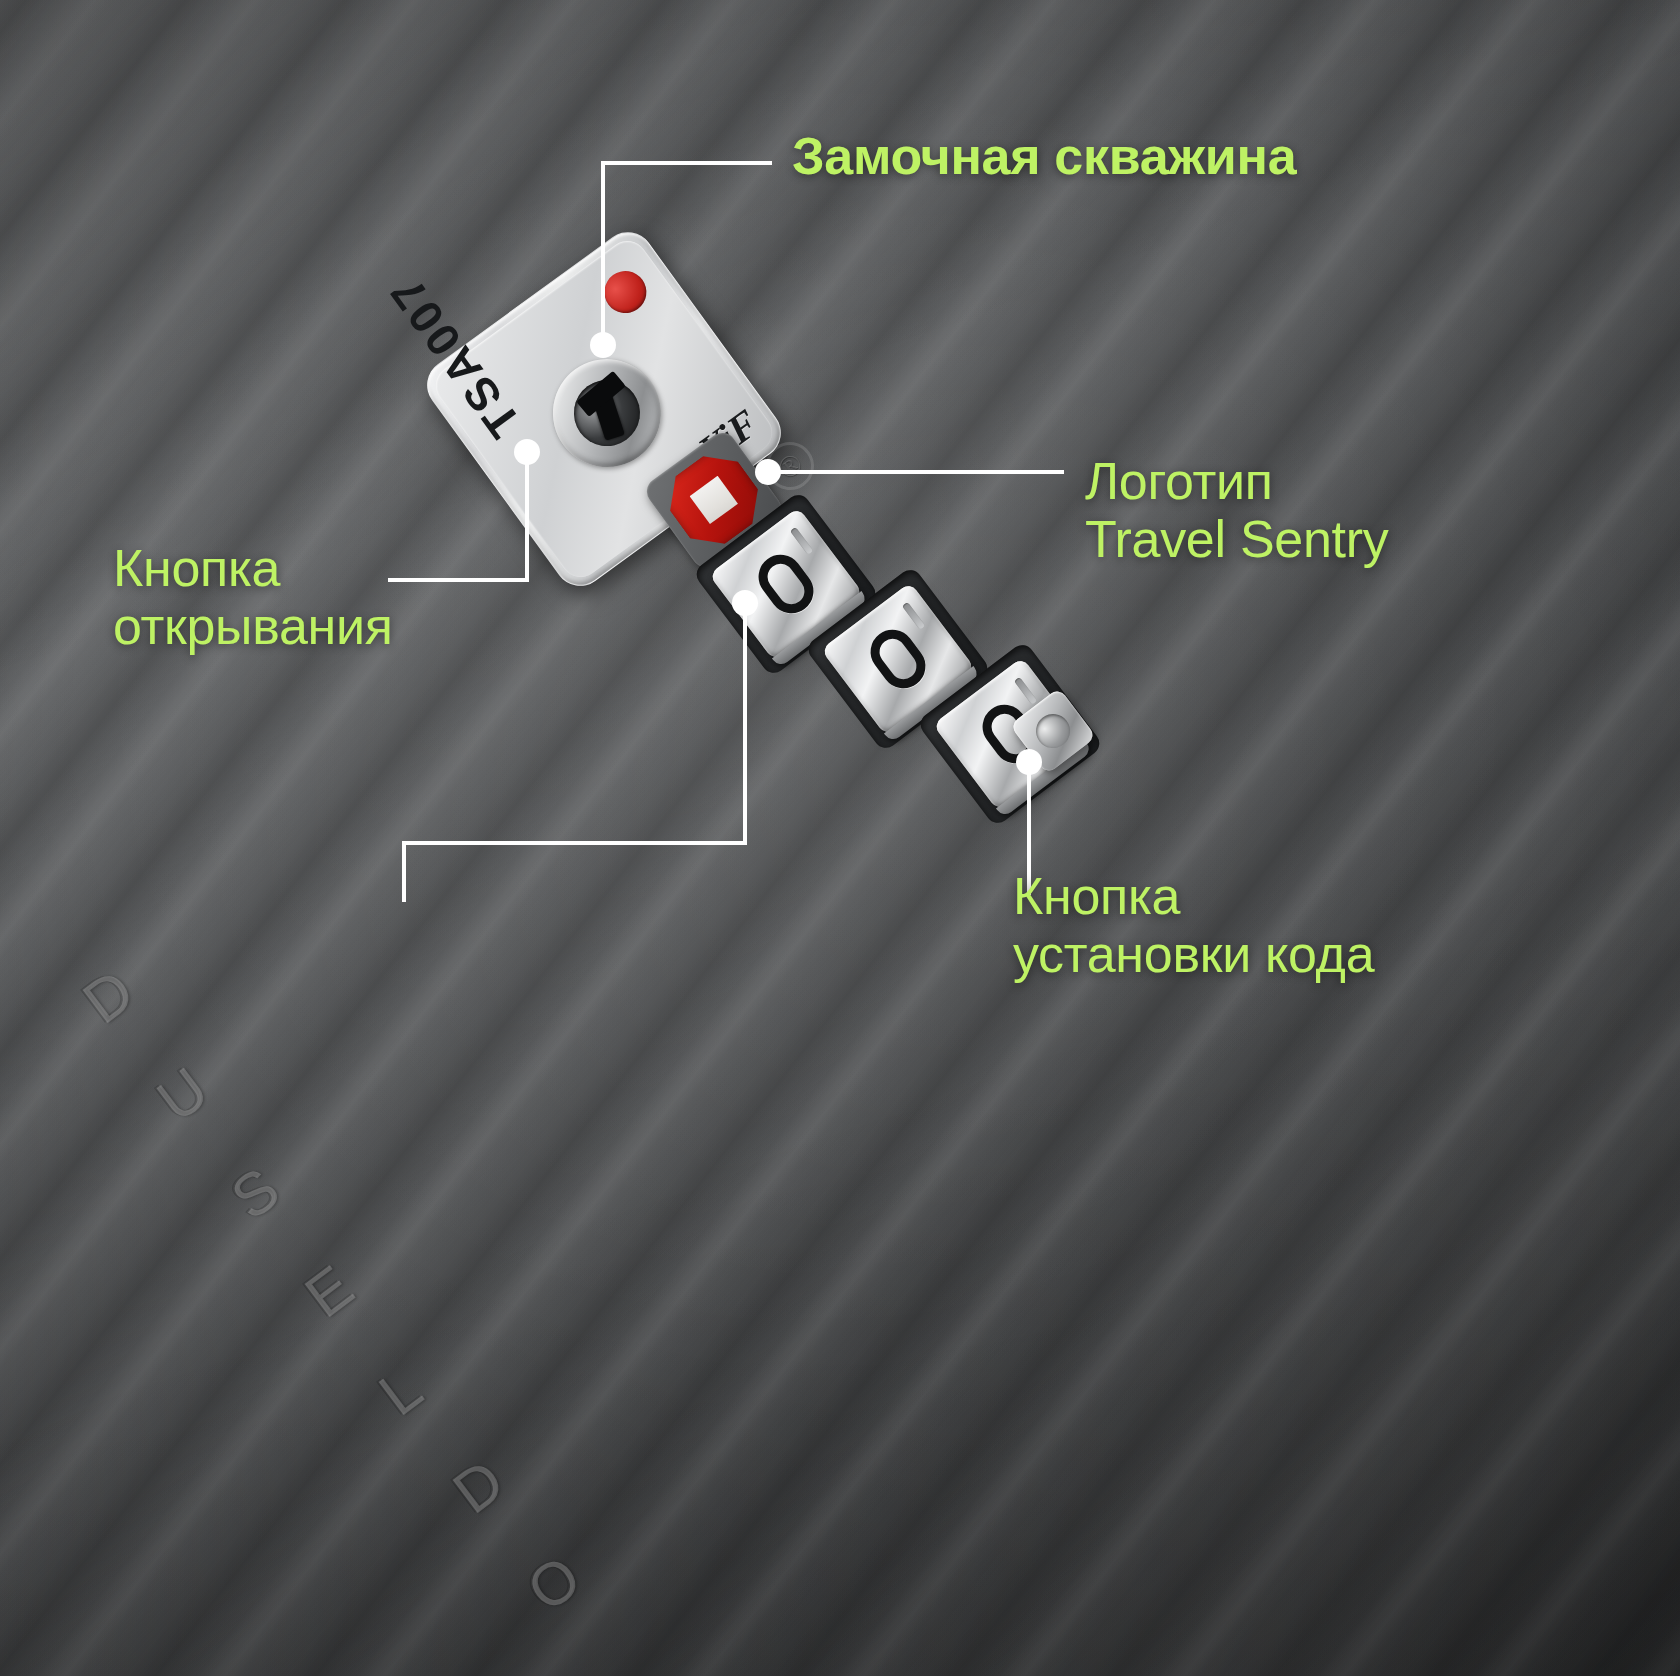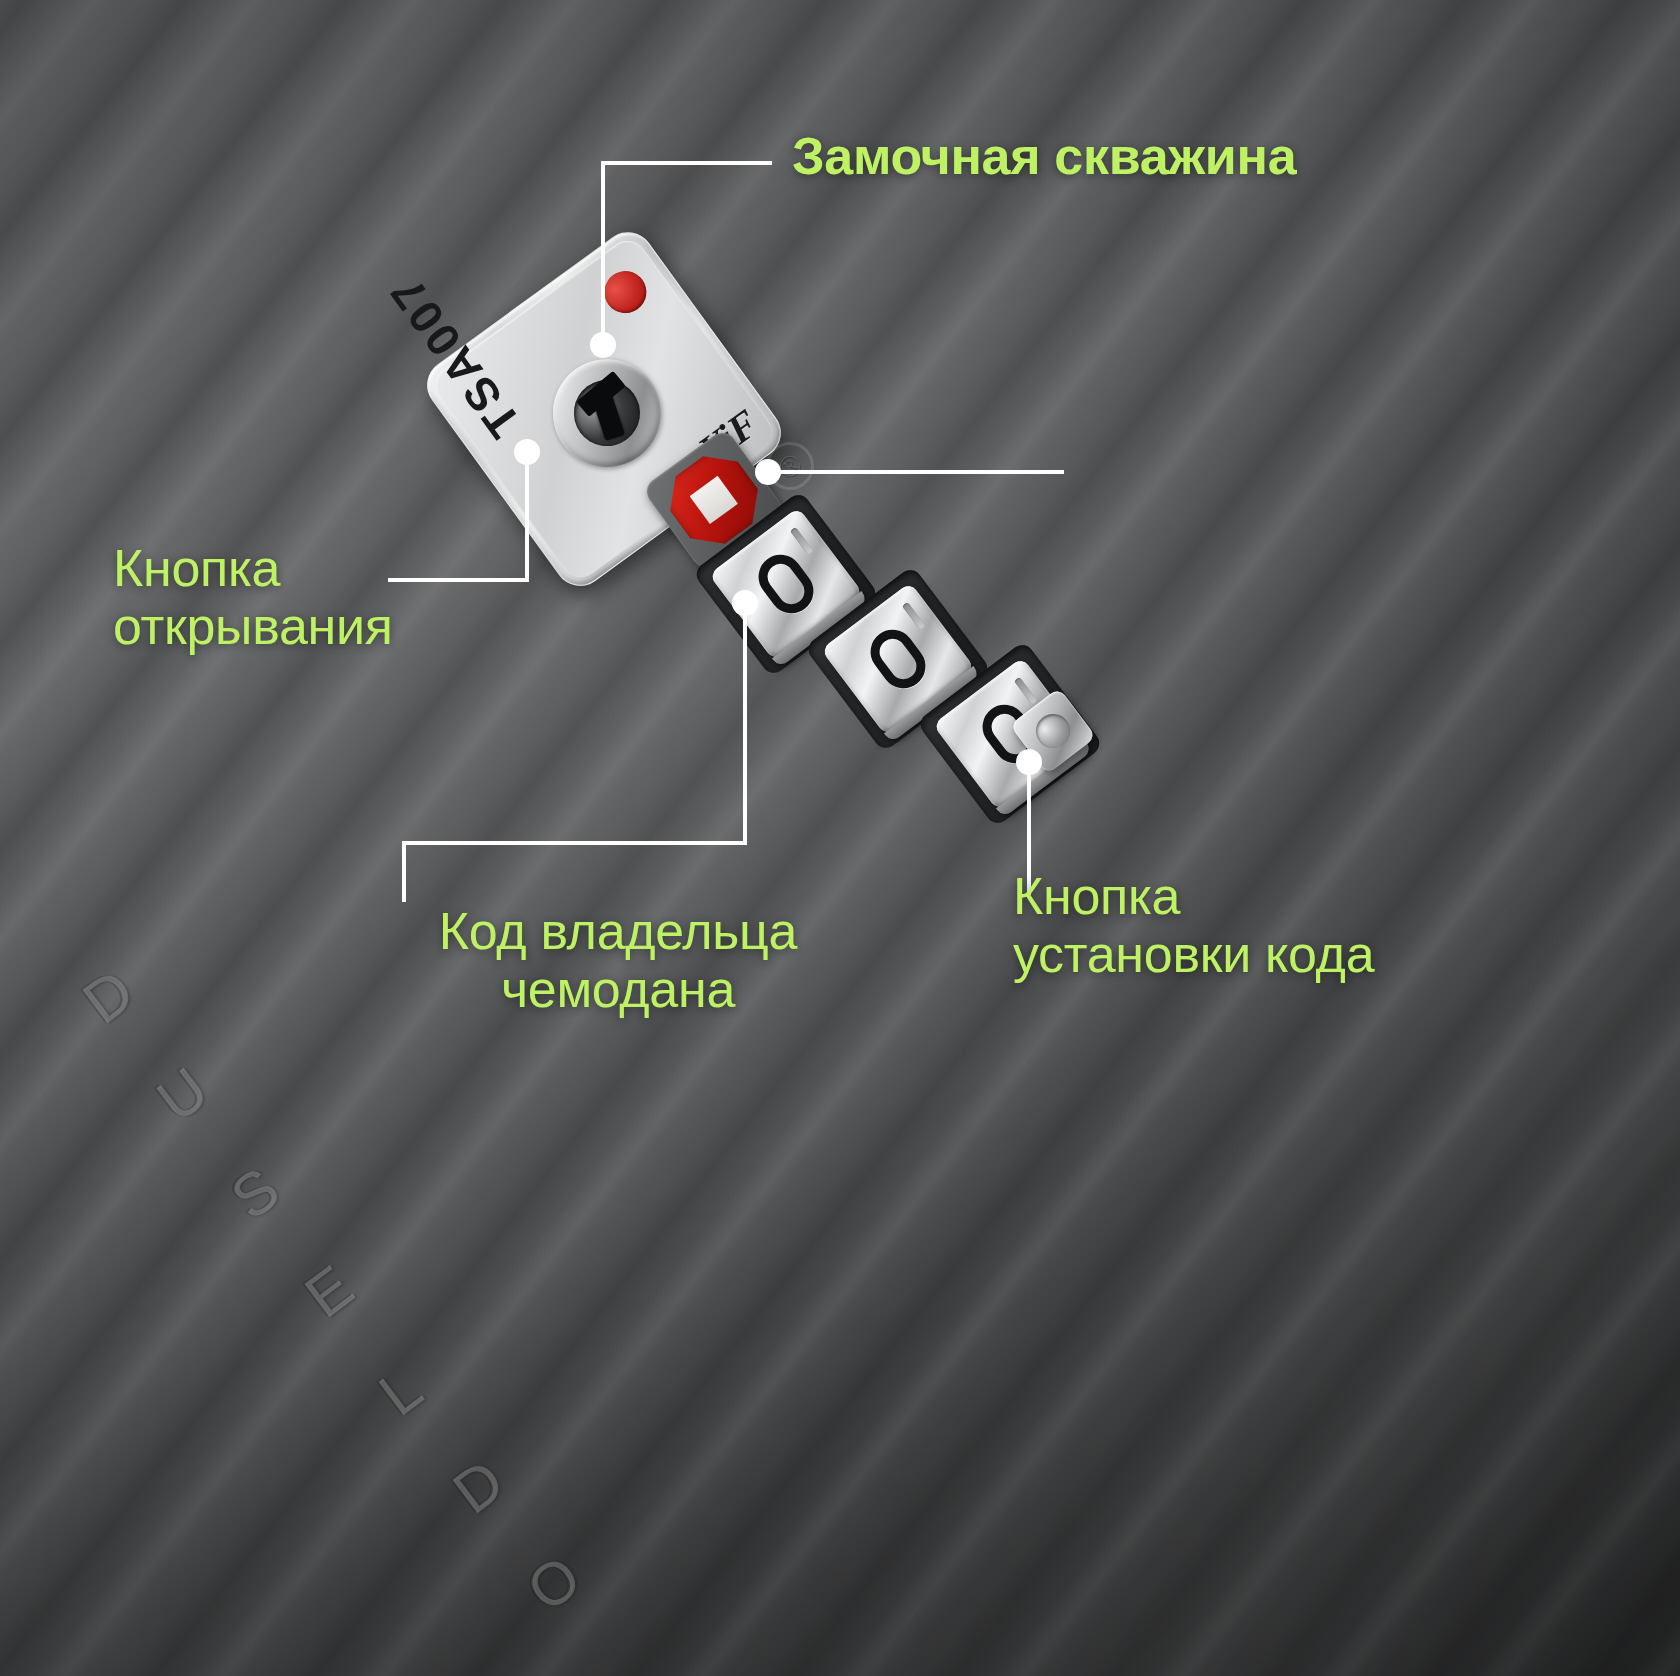--- a/index.html
+++ b/index.html
@@ -444,24 +444,24 @@
 
   <div class="callout" id="c-keyhole">
     <div class="co-title bold">Замочная скважина</div>
   </div>
 
   <div class="callout" id="c-openbtn">
     <div class="co-title">Кнопка
 открывания</div>
   </div>
 
-
-  <div class="callout" id="c-code">
-    <div class="co-title">Код владельца
-чемодана</div>
+  <div class="callout" id="c-logo">
+    <div class="co-title">Логотип
+Travel Sentry</div>
   </div>
+
 
   <div class="callout" id="c-reset">
     <div class="co-title">Кнопка
 установки кода</div>
   </div>
 
 </div>
 
 </body></html>

